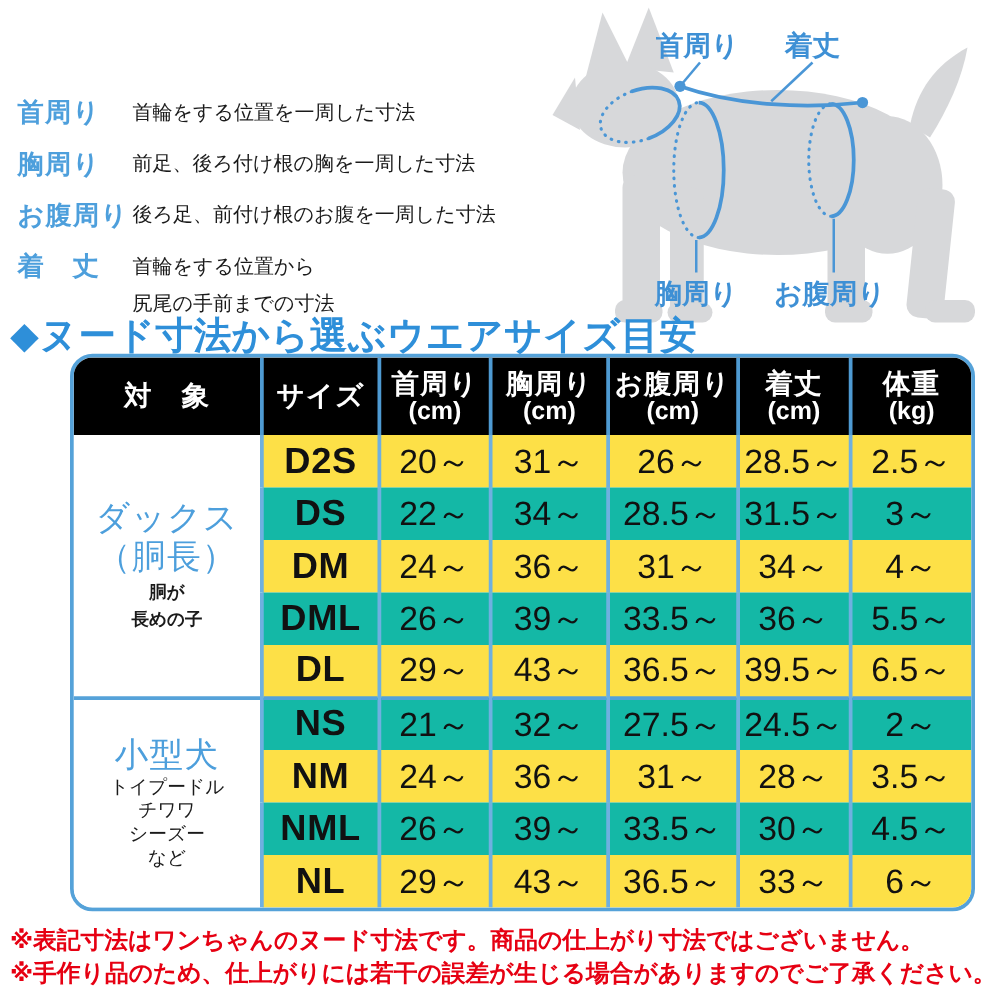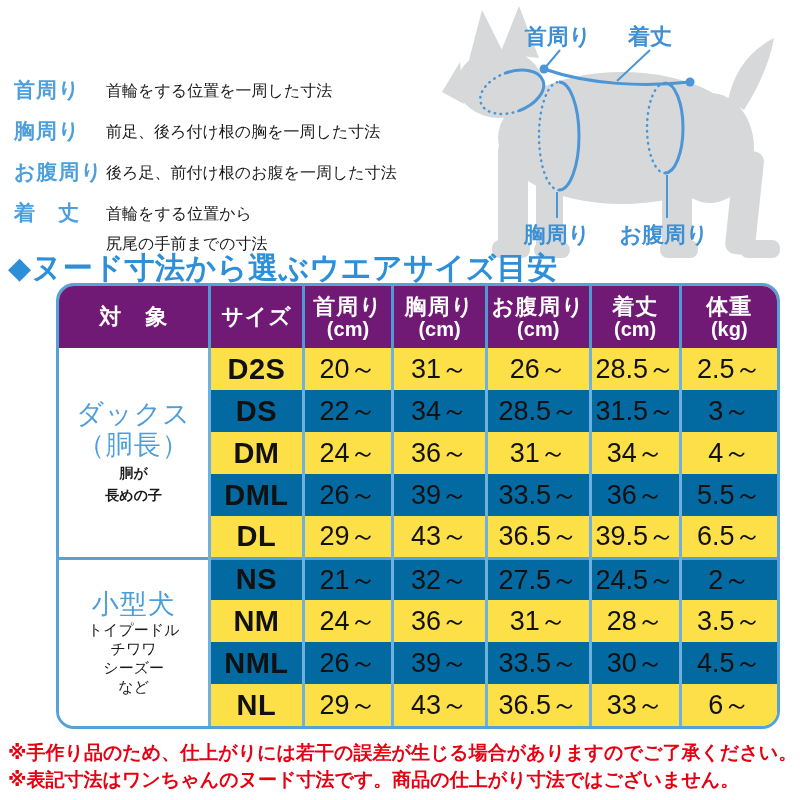--- a/index.html
+++ b/index.html
@@ -36,29 +36,29 @@
     font-size:30px; font-weight:bold; color:#2e8fd9; letter-spacing:0.5px;
   }
 
   
   .table-wrap {
     position:absolute; left:56px; top:283px; width:724px;
     border:3px solid #55a2d9; border-radius:18px; overflow:hidden; background:#fff;
   }
   table { width:100%; border-collapse:collapse; table-layout:fixed; }
   th {
-    background:#701a75; color:#fff; height:62px; vertical-align:middle;
+    background:#000000; color:#fff; height:62px; vertical-align:middle;
     border-left:3px solid #4e9ad2; font-weight:bold; padding:0;
   }
   th:first-child { border-left:none; }
   .th-label { display:block; font-size:22px; line-height:24px; letter-spacing:1px; }
   .th-unit  { display:block; font-size:20px; line-height:21px; font-weight:bold; }
   td {
     height:42px; text-align:center; vertical-align:middle;
-    border-left:3px solid #6fb0e0; font-size:27px; color:#111; background:#0369a1; padding:0;
+    border-left:3px solid #6fb0e0; font-size:27px; color:#111; background:#14b8a6; padding:0;
   }
   td.col-target { border-left:none; background:#fff; }
   tr.stripe td { background:#fde047; }
   tr.stripe td.col-target { background:#fff; }
   tr.group-start td { border-top:3px solid #55a2d9; }
   td.col-size { font-weight:bold; font-size:29px; letter-spacing:0.5px; }
   .target-name { font-size:27px; font-weight:normal; color:#4d9fdc; line-height:31px; letter-spacing:1px; }
   .target-note { font-size:14px; color:#1a1a1a; line-height:20px; margin-top:2px;font-weight:bold; }
   .target-note-sm { font-size:15px; color:#1a1a1a; line-height:19px; }
 
@@ -266,17 +266,17 @@
           <td>43～</td>
           <td>36.5～</td>
           <td>33～</td>
           <td>6～</td>
         </tr>
       </tbody>
     </table>
   </div>
 
   <div class="notes">
+    <div class="note-line">※表記寸法はワンちゃんのヌード寸法です。商品の仕上がり寸法ではございません。</div>
     <div class="note-line">※手作り品のため、仕上がりには若干の誤差が生じる場合がありますのでご了承ください。</div>
-    <div class="note-line">※表記寸法はワンちゃんのヌード寸法です。商品の仕上がり寸法ではございません。</div>
   </div>
 
 </div>
 
 </body></html>

